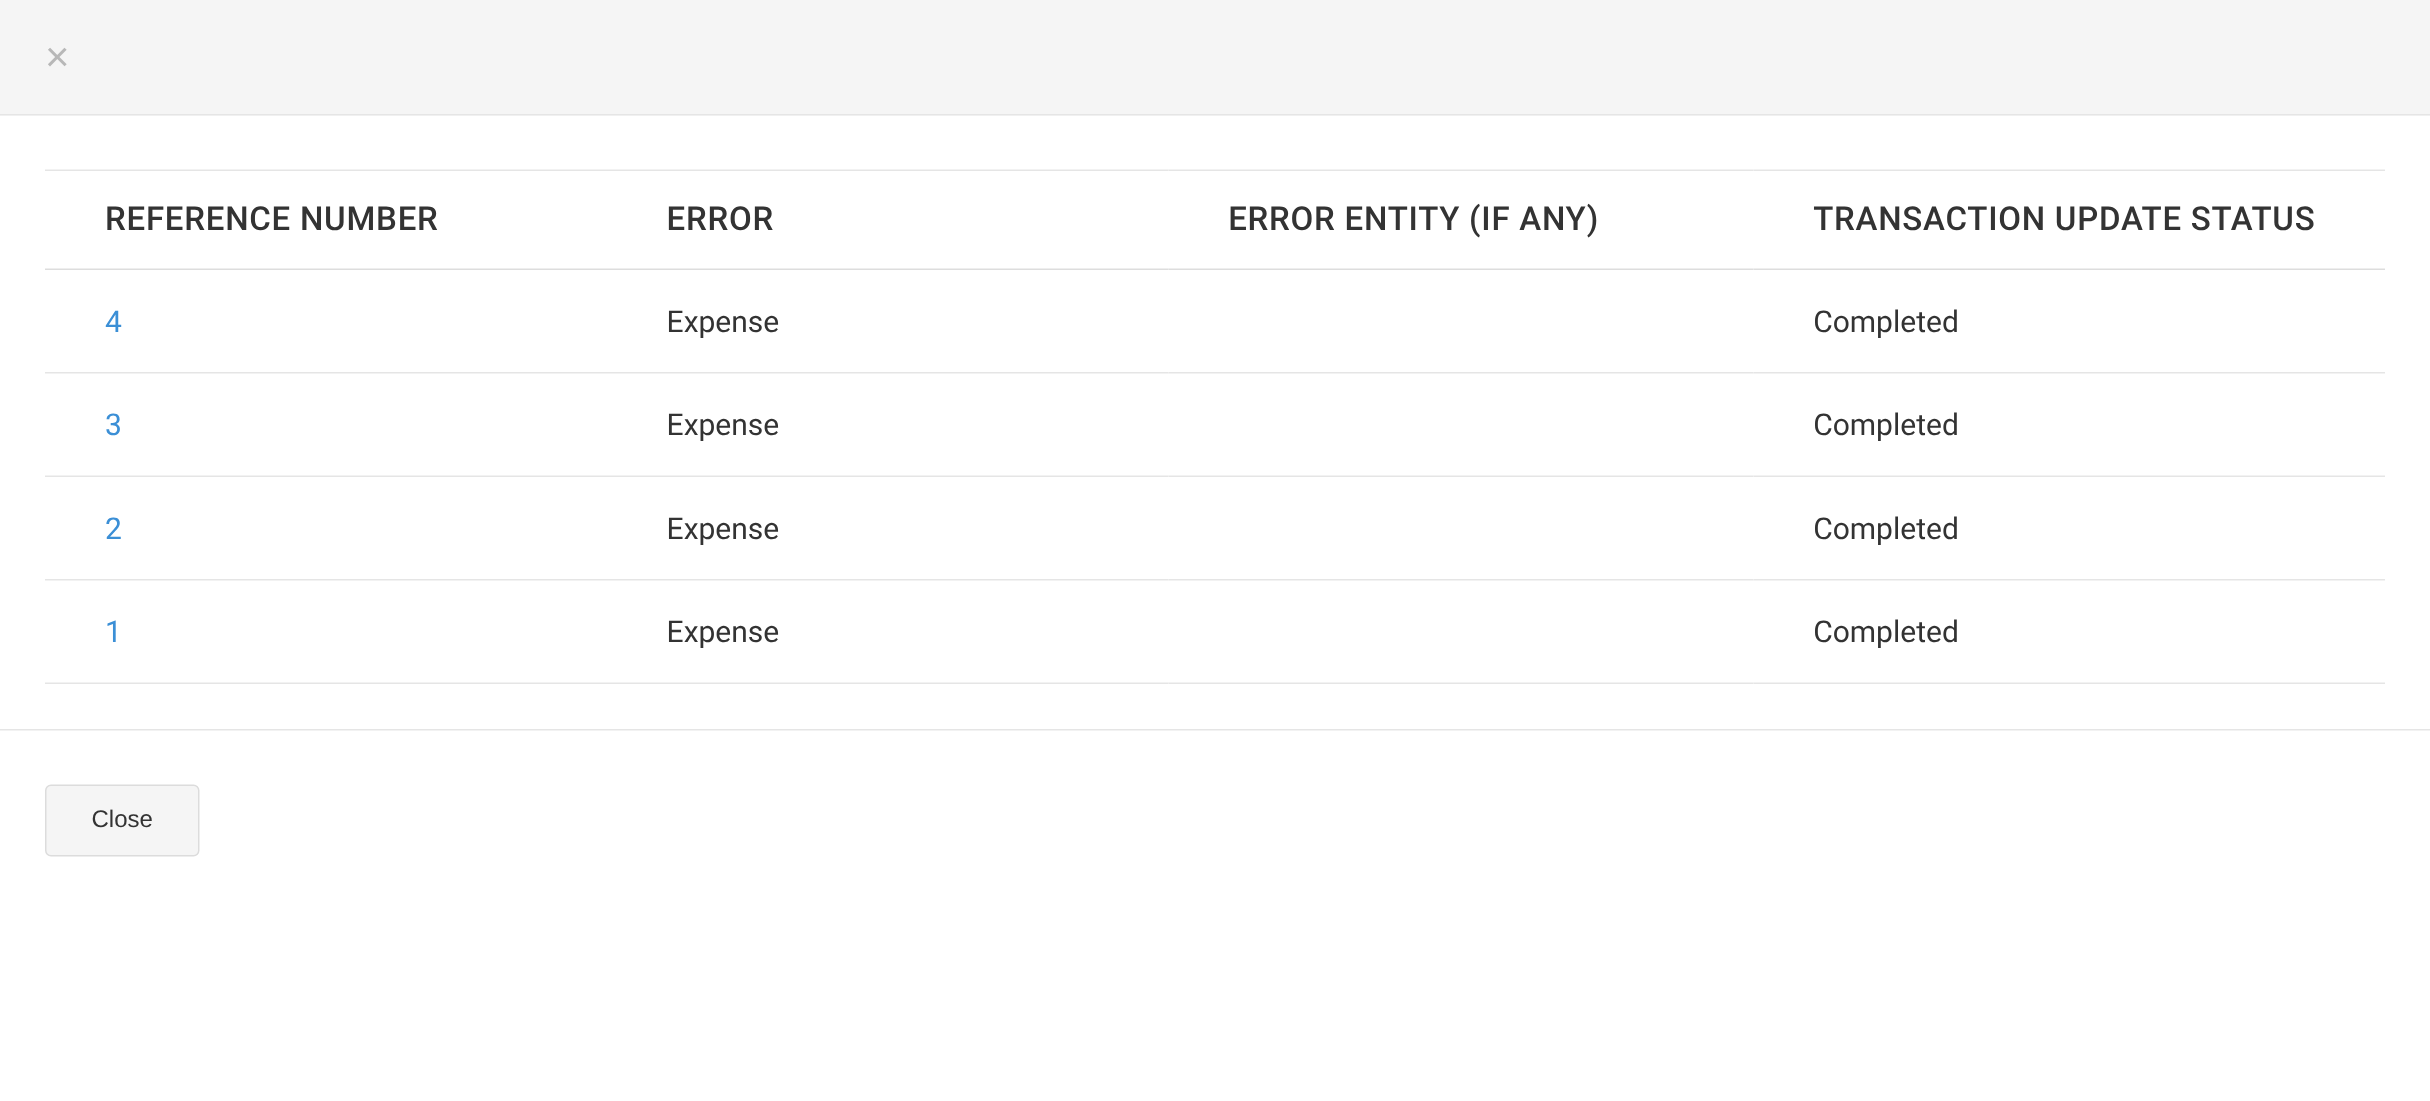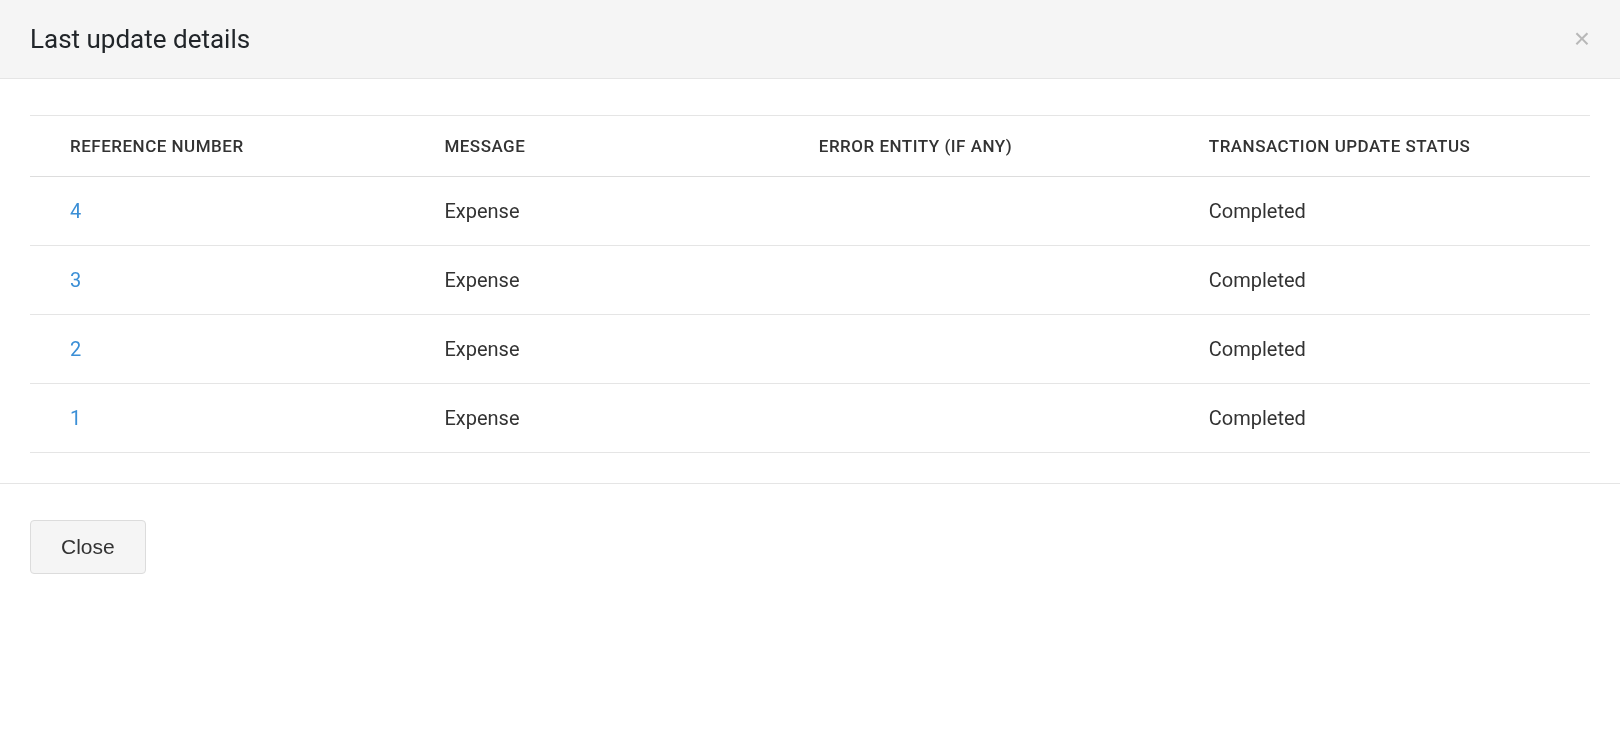--- a/index.html
+++ b/index.html
@@ -38,21 +38,21 @@
       padding: 0 30px 30px 30px;
       background: #ffffff;
     }
     table {
       width: 100%;
       border-collapse: collapse;
       margin-top: 36px;
     }
     thead th {
       text-align: left;
-      font-size: 17px;
+      font-size: 22px;
       font-weight: 500;
       letter-spacing: 0.5px;
       color: #333333;
       padding: 20px 40px;
       border-top: 1px solid #e5e5e5;
       border-bottom: 1px solid #dddddd;
       white-space: nowrap;
       overflow: hidden;
       text-overflow: ellipsis;
     }
@@ -71,49 +71,48 @@
     .modal-footer {
       border-top: 1px solid #e5e5e5;
       padding: 36px 30px;
       background: #ffffff;
     }
     .btn-close {
       background: #f5f5f5;
       border: 1px solid #dcdcdc;
       border-radius: 4px;
       padding: 14px 30px;
-      font-size: 21px;
+      font-size: 16px;
       color: #333333;
       cursor: pointer;
     }
     .col-ref { width: 24%; }
     .col-entity { width: 24%; }
     .col-error { width: 25%; }
     .col-status { width: 27%; max-width: 0; }
   </style>
 </head>
 <body>
 
 <div class="modal-header">
-  <h2 class="modal-title">Last update details</h2>
   <button class="close-x">×</button>
 </div>
 
 <div class="modal-body">
   <table>
     <colgroup>
       <col class="col-ref">
       <col class="col-entity">
       <col class="col-error">
       <col class="col-status">
     </colgroup>
     <thead>
       <tr>
         <th>REFERENCE NUMBER</th>
-        <th>MESSAGE</th>
+        <th>ERROR</th>
         <th>ERROR ENTITY (IF ANY)</th>
         <th class="col-status">TRANSACTION UPDATE STATUS</th>
       </tr>
     </thead>
     <tbody>
       <tr>
         <td><a class="ref-link">4</a></td>
         <td>Expense</td>
         <td></td>
         <td>Completed</td>

